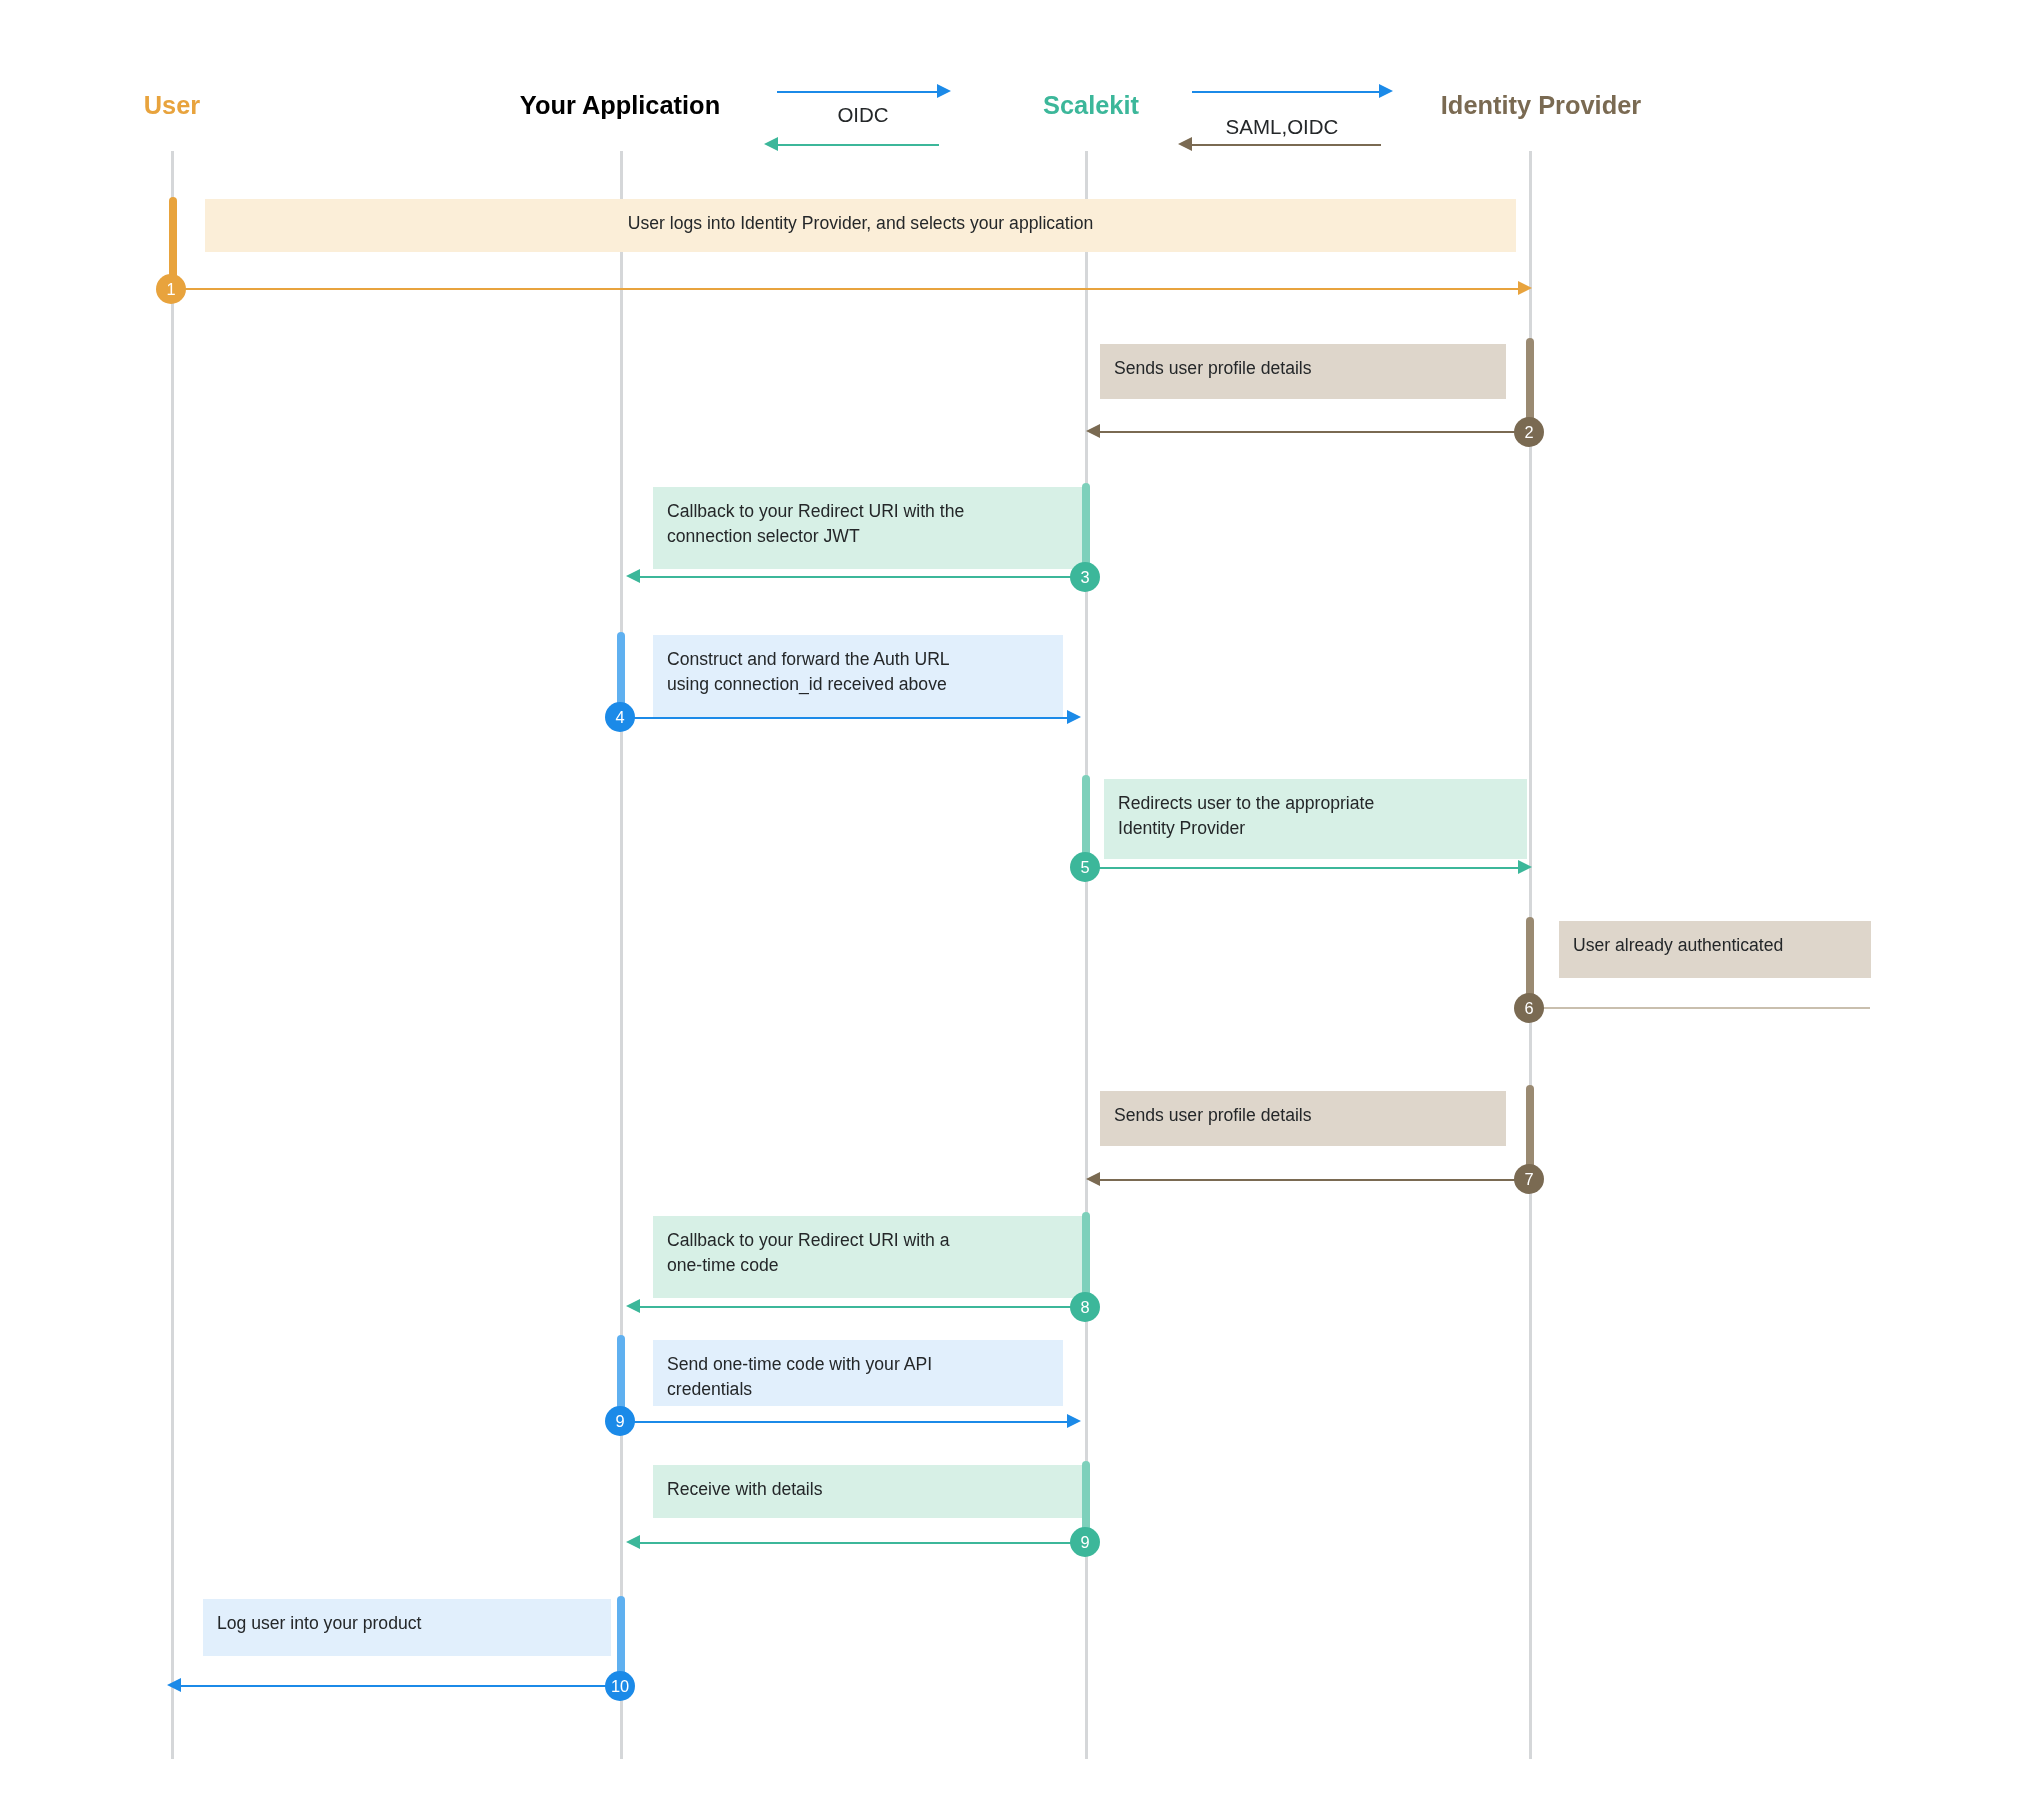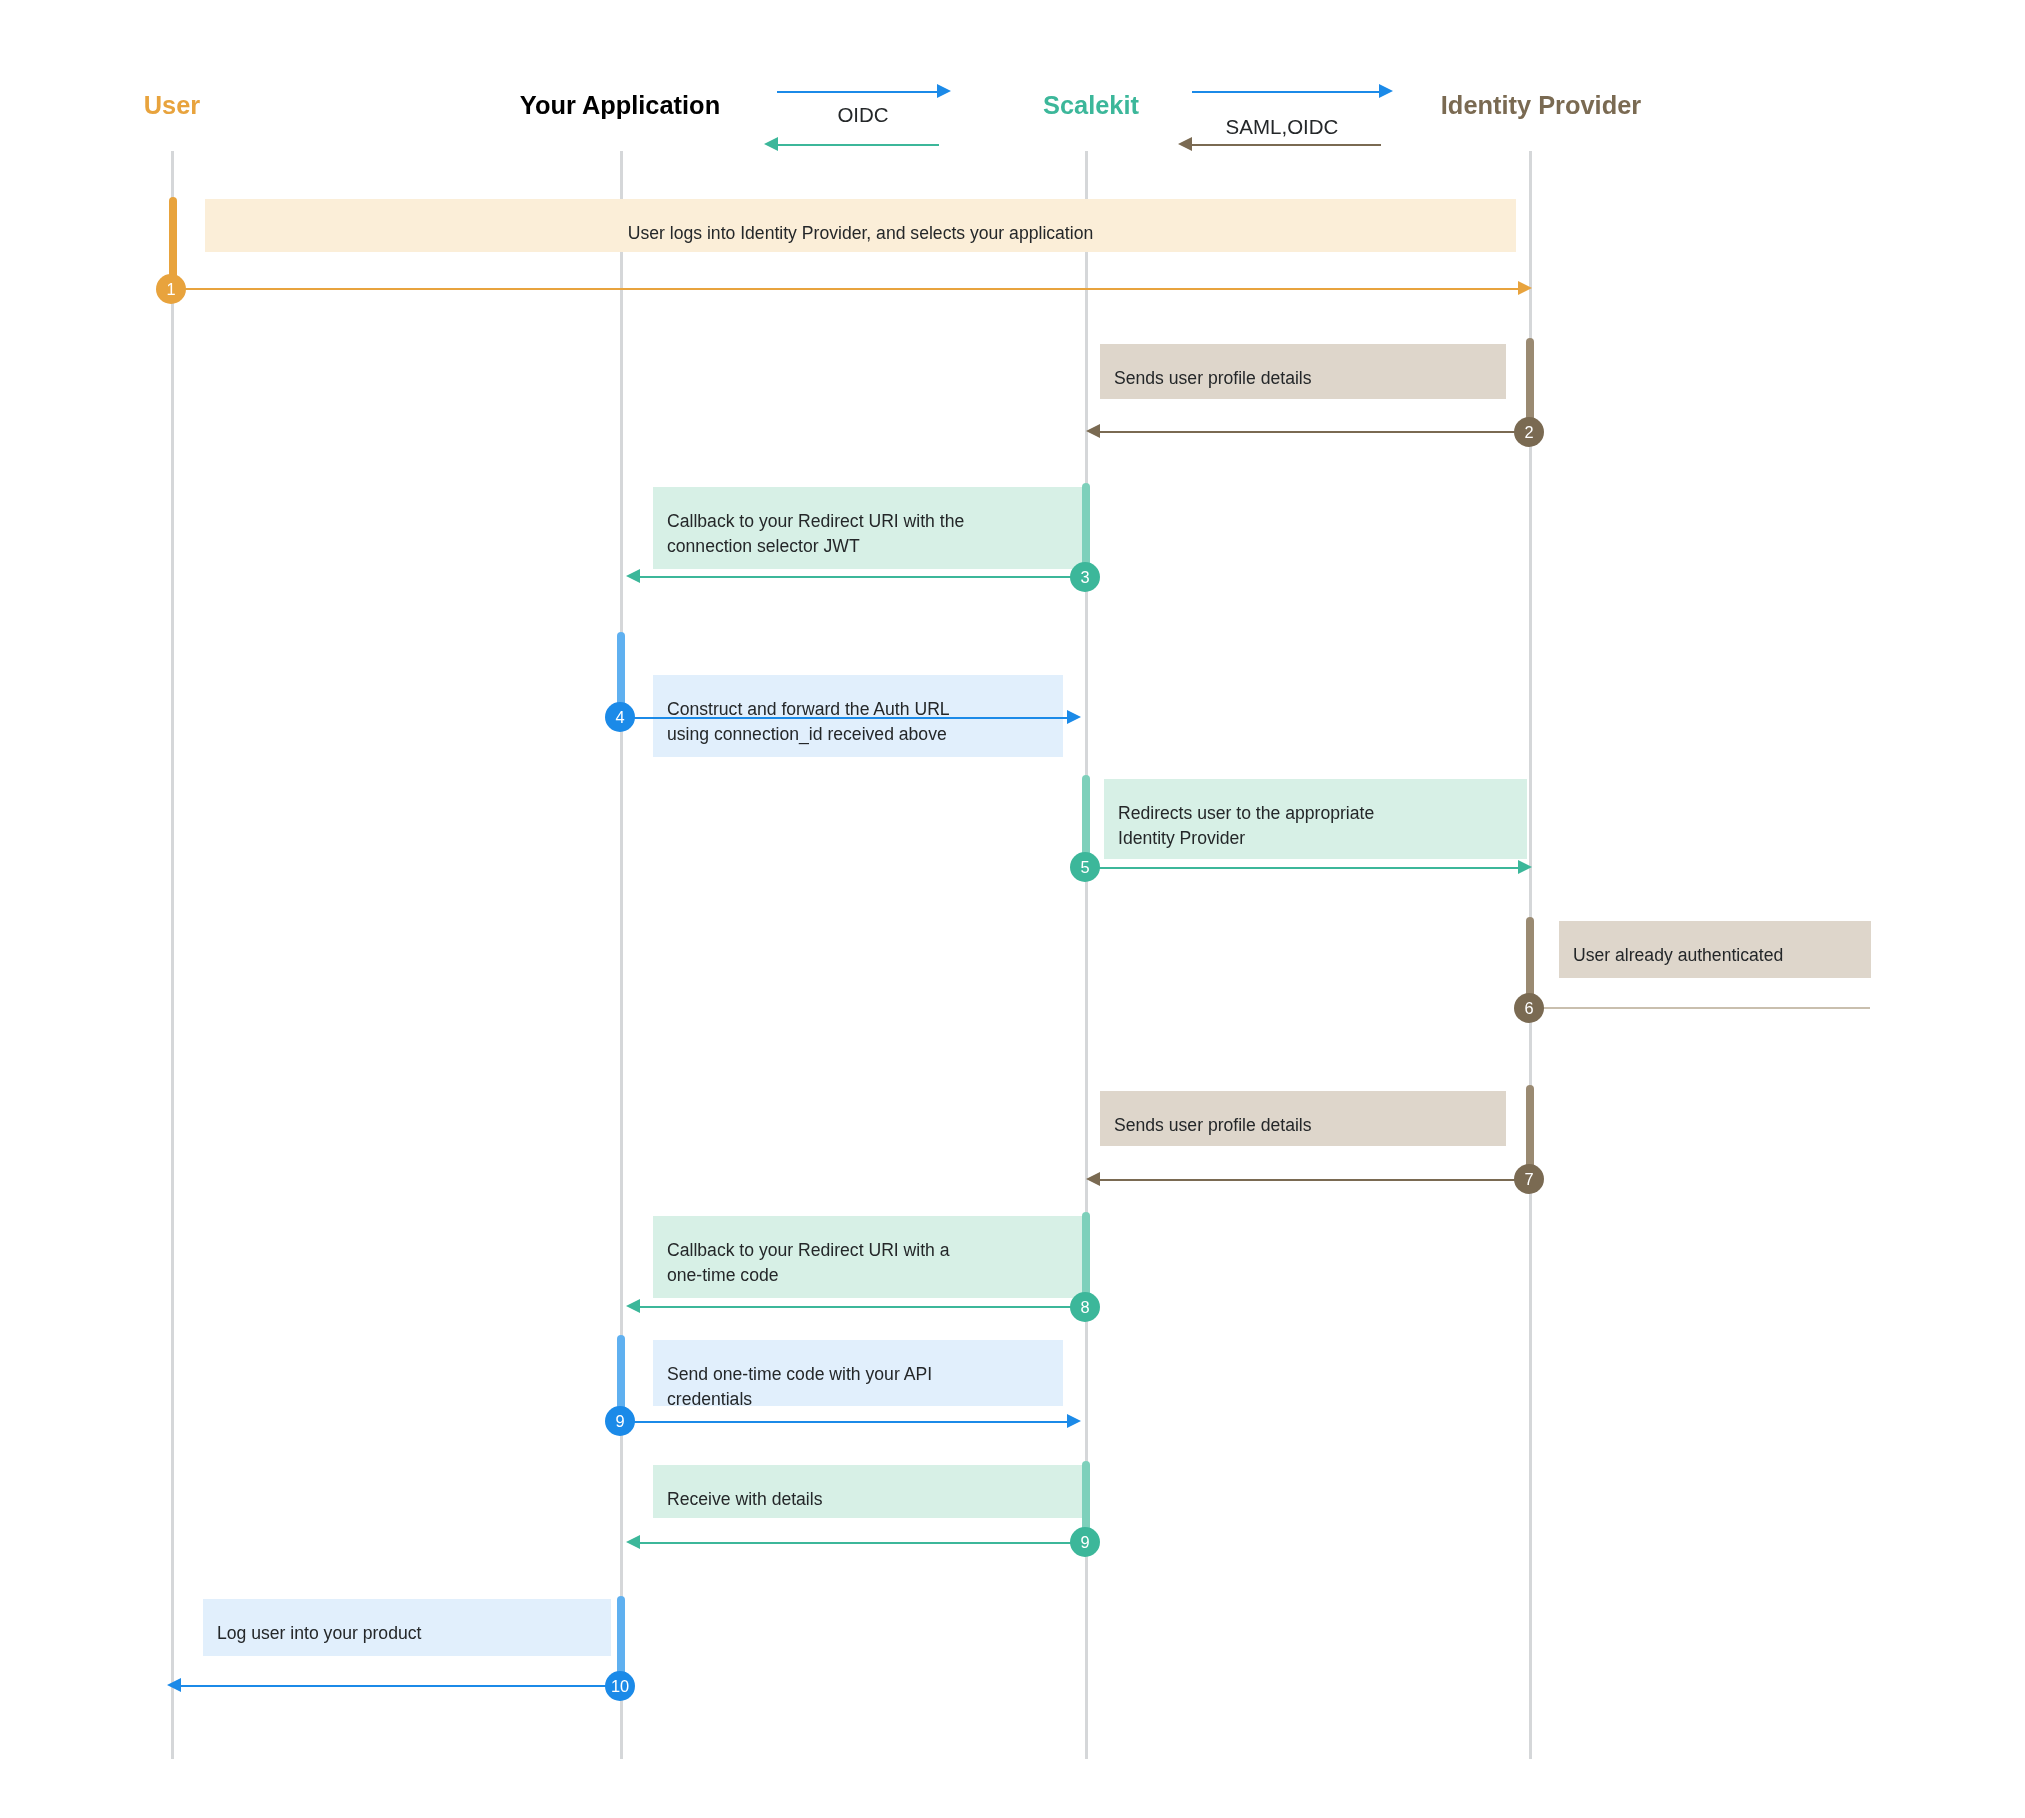--- a/index.html
+++ b/index.html
@@ -31,21 +31,21 @@
     background: #d5d7d9;
   }
   .activation {
     position: absolute;
     width: 8.2px;
     border-radius: 4.1px;
   }
   .msgbox {
     position: absolute;
     box-sizing: border-box;
-    padding: 22px 14px;
+    padding: 12px 14px;
     font-size: 17.6px;
     line-height: 1.42;
     color: #242729;
     white-space: pre-line;
   }
   .arrowline {
     position: absolute;
     height: 2.1px;
   }
   .arrowhead {
@@ -121,21 +121,21 @@
   <div class="stepnum" style="left:1514px; top:417px; background:#7a6a52;">2</div>
 
   <div class="activation" style="left:1082px; top:483px; height:94px; background:#7ed0bb;"></div>
   <div class="msgbox" style="left:653px; top:487px; width:429px; height:82px; background:#d7f0e6; text-align:left;">Callback to your Redirect URI with the
 connection selector JWT</div>
   <div class="arrowline" style="left:640px; top:576px; width:443px; background:#3cb79a;"></div>
   <div class="arrowhead left" style="left:626px; top:569px; border-right:14px solid #3cb79a;"></div>
   <div class="stepnum" style="left:1070px; top:562px; background:#3cb79a;">3</div>
 
   <div class="activation" style="left:617px; top:632px; height:94px; background:#5fb0f0;"></div>
-  <div class="msgbox" style="left:653px; top:635px; width:410px; height:82px; background:#e1effc; text-align:left;margin-top:40px;">Construct and forward the Auth URL
+  <div class="msgbox" style="left:653px; top:635px; width:410px; height:82px; background:#e1effc; text-align:left;">Construct and forward the Auth URL
 using connection_id received above</div>
   <div class="arrowline" style="left:624px; top:717px; width:445px; background:#1b8ae8;"></div>
   <div class="arrowhead right" style="left:1067px; top:710px; border-left:14px solid #1b8ae8;"></div>
   <div class="stepnum" style="left:605px; top:702px; background:#1b8ae8;">4</div>
 
   <div class="activation" style="left:1082px; top:775px; height:94px; background:#7ed0bb;"></div>
   <div class="msgbox" style="left:1104px; top:779px; width:423px; height:80px; background:#d7f0e6; text-align:left;">Redirects user to the appropriate
 Identity Provider</div>
   <div class="arrowline" style="left:1091px; top:867px; width:429px; background:#3cb79a;"></div>
   <div class="arrowhead right" style="left:1518px; top:860px; border-left:14px solid #3cb79a;"></div>

